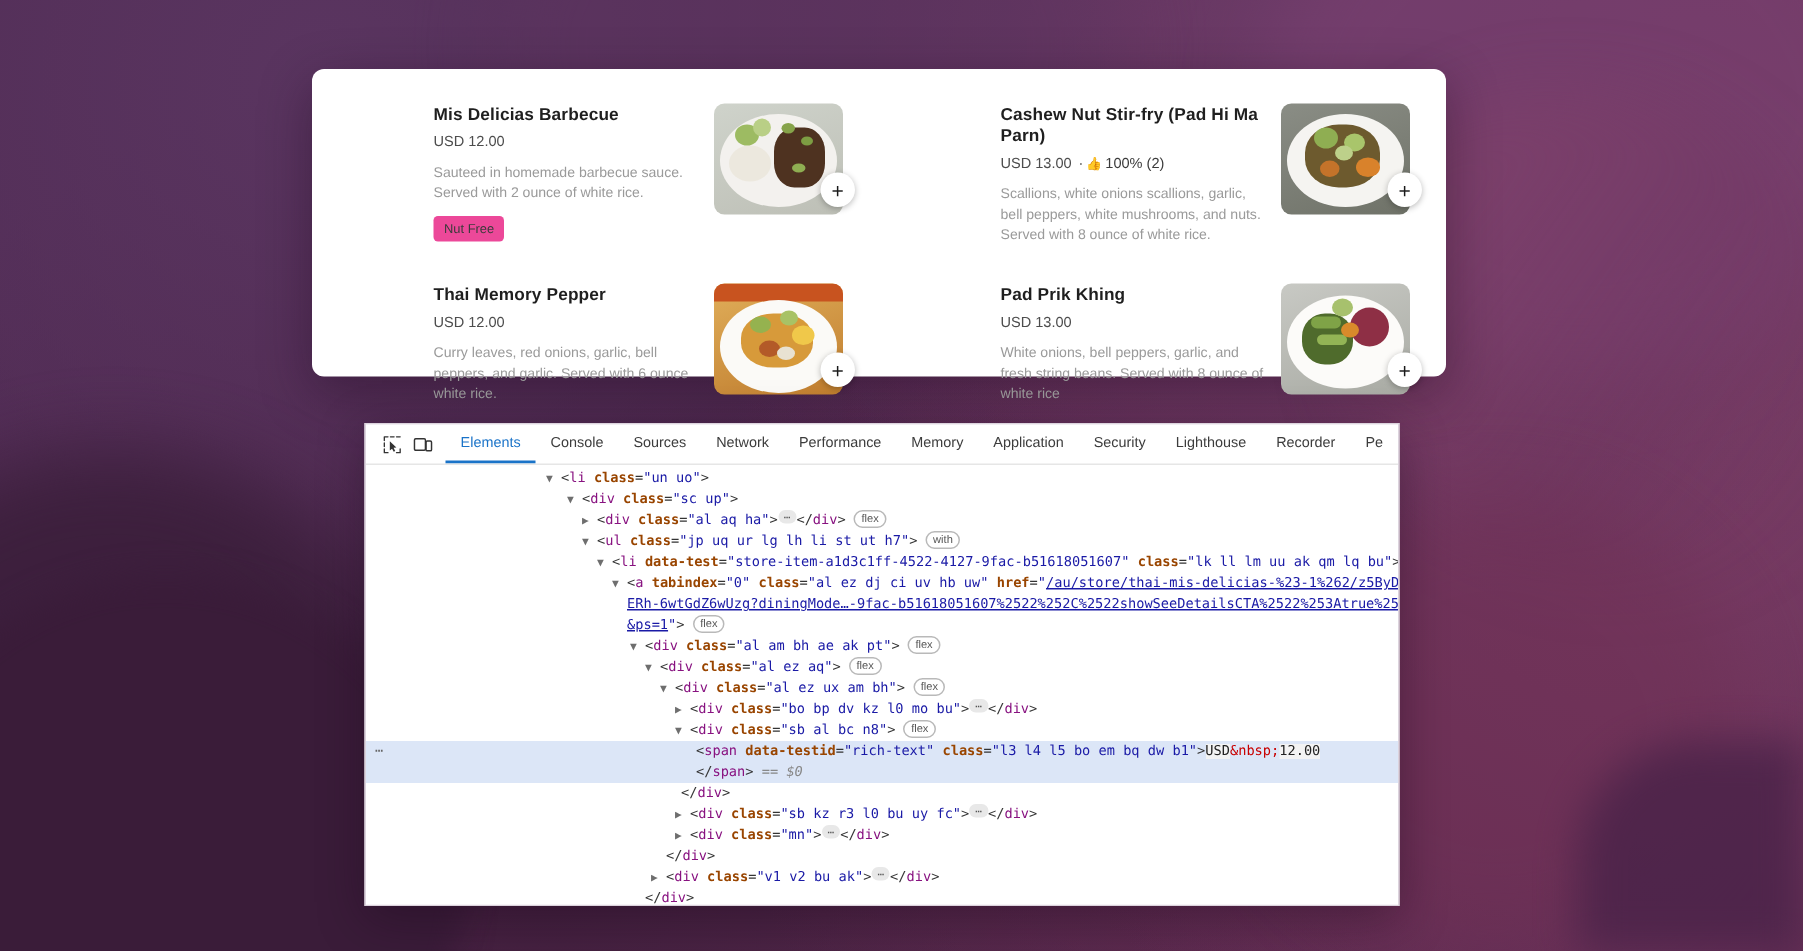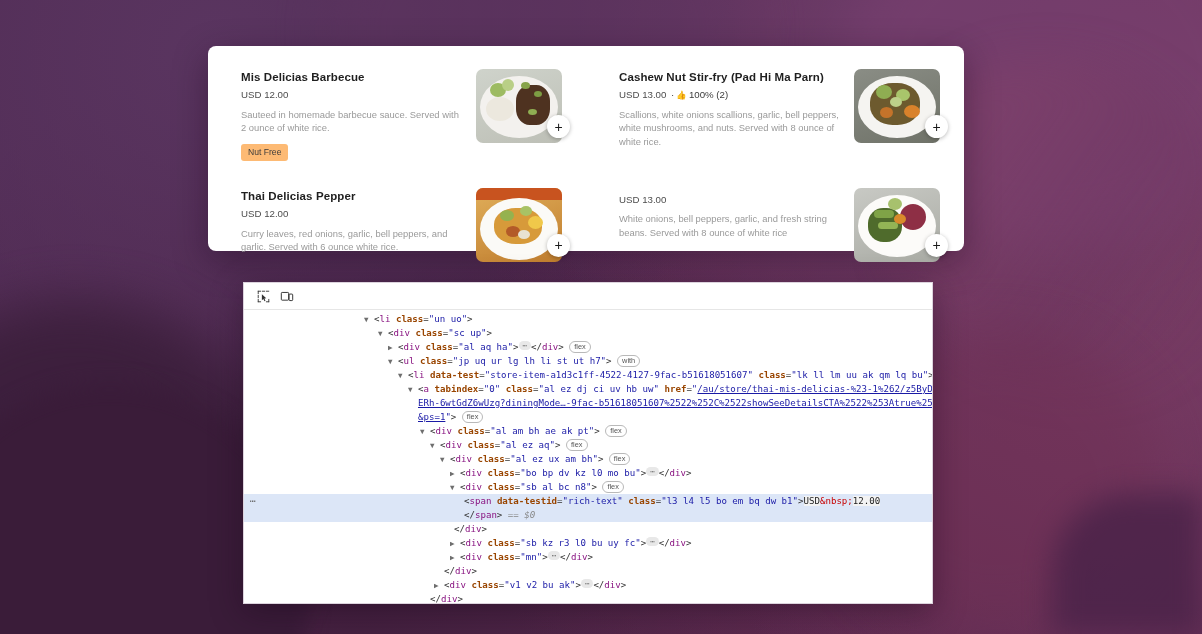--- a/index.html
+++ b/index.html
@@ -44,41 +44,41 @@
   
   #menu-card {
     position:absolute; left:208px; top:46px; width:756px; height:205px;
     background:#ffffff; border-radius:8px;
     box-shadow:0 10px 34px rgba(30,8,30,.40);
     padding:4px 0;
   }
   .menu-grid { display:grid; grid-template-columns:1fr 1fr; }
   .menu-item {
     display:flex; justify-content:space-between; align-items:flex-start;
-    padding:19px 24px 10px 33px; gap:10px; position:relative;
+    padding:19px 24px 10px 33px; gap:10px; position:relative;margin-left:48px;
   }
   .menu-item.row2 { padding-top:17px; }
   .mi-text { flex:1 1 auto; min-width:0; padding-top:1px; }
   .mi-title {
     font-size:11.5px; font-weight:bold; color:#1f1f1f;
     letter-spacing:.1px; line-height:1.25;
   }
   .mi-price {
     font-size:9.7px; color:#4d4d4d; margin-top:5px;
     display:flex; align-items:center; gap:2px; line-height:1.3;
   }
   .mi-rating { display:inline-flex; align-items:center; gap:2px; color:#3b3b3b; }
   .thumb-glyph { font-size:8.5px; line-height:1; position:relative; top:-.5px; }
   .mi-desc {
     font-size:9.4px; color:#9a9a9a; margin-top:6px;
     line-height:1.42; max-width:250px;
   }
   .mi-badge {
     display:inline-block; margin-top:9px;
-    background:#fdba74; color:#3b3b3b;
+    background:#ec4899; color:#3b3b3b;
     font-size:8.6px; padding:3.5px 7px; border-radius:3px;
   }
   .mi-img-wrap { position:relative; flex:0 0 auto; }
   .mi-img {
     width:86px; height:74px; border-radius:7px; overflow:hidden;
     background:#d8cfc6; position:relative;
   }
   .mi-img i { position:absolute; display:block; border-radius:50%; filter:blur(.4px); }
   
   .plate {
@@ -225,21 +225,21 @@
           <i style="left:50px;top:36px;width:16px;height:13px;background:#d9822b;"></i>
           <i style="left:26px;top:38px;width:13px;height:11px;background:#c4732a;"></i>
           <i style="left:36px;top:28px;width:12px;height:10px;background:#bdd08a;"></i>
         </div>
         <div class="add-btn">+</div>
       </div>
     </div>
 
     <div class="menu-item row2">
       <div class="mi-text">
-        <div class="mi-title">Thai Delicias Pepper</div>
+        <div class="mi-title">Thai Memory Pepper</div>
         <div class="mi-price">
           <span>USD 12.00</span>
         </div>
         <div class="mi-desc">Curry leaves, red onions, garlic, bell peppers, and garlic. Served with 6 ounce white rice.</div>
       </div>
       <div class="mi-img-wrap">
         <div class="mi-img f3">
           <i style="left:0;top:0;width:86px;height:12px;background:#c8531f;border-radius:0;"></i>
           <i class="plate" style="background:#fbfaf7;top:56%;"></i>
           <i style="left:18px;top:20px;width:48px;height:36px;background:#d79a3a;border-radius:45%;"></i>
@@ -248,20 +248,21 @@
           <i style="left:52px;top:28px;width:15px;height:13px;background:#f0c84a;"></i>
           <i style="left:30px;top:38px;width:14px;height:11px;background:#b35a28;"></i>
           <i style="left:42px;top:42px;width:12px;height:9px;background:#e8e2d2;"></i>
         </div>
         <div class="add-btn">+</div>
       </div>
     </div>
 
     <div class="menu-item row2">
       <div class="mi-text">
+        <div class="mi-title">Pad Prik Khing</div>
         <div class="mi-price">
           <span>USD 13.00</span>
         </div>
         <div class="mi-desc">White onions, bell peppers, garlic, and fresh string beans. Served with 8 ounce of white rice</div>
       </div>
       <div class="mi-img-wrap">
         <div class="mi-img f4">
           <i class="plate" style="background:#fcfbf9;"></i>
           <i style="left:14px;top:20px;width:34px;height:34px;background:#4f6b2c;border-radius:45%;"></i>
           <i style="left:46px;top:16px;width:26px;height:26px;background:#8e2f45;border-radius:50%;"></i>
@@ -286,20 +287,33 @@
         <path d="M6 5.2l5.4 5 -2.3 .35 1.35 2.6 -1.25 .65 -1.35 -2.6 -1.85 1.5z" fill="#333"></path>
       </svg>
     </div>
     <div class="dt-icon">
       <svg width="14" height="13" viewBox="0 0 16 16" aria-hidden="true">
         <rect x="1" y="3" width="9" height="9.5" rx="1" stroke="#333" stroke-width="1.2" fill="none"></rect>
         <rect x="10.5" y="5" width="4.5" height="8" rx="1" stroke="#333" stroke-width="1.2" fill="none"></rect>
       </svg>
     </div>
     <div class="dt-sep"></div>
+    <div class="dt-tabs">
+      <div class="dt-tab active">Elements</div>
+      <div class="dt-tab">Console</div>
+      <div class="dt-tab">Sources</div>
+      <div class="dt-tab">Network</div>
+      <div class="dt-tab">Performance</div>
+      <div class="dt-tab">Memory</div>
+      <div class="dt-tab">Application</div>
+      <div class="dt-tab">Security</div>
+      <div class="dt-tab">Lighthouse</div>
+      <div class="dt-tab">Recorder</div>
+      <div class="dt-tab">Pe</div>
+    </div>
   </div>
 
   <div class="dt-body">
 
     <div class="dt-line"><span class="ind" style="width:120px"></span><span class="tri">▼</span> <span class="punct">&lt;</span><span class="tag">li</span> <span class="attr">class</span><span class="punct">=</span><span class="val">"un uo"</span><span class="punct">&gt;</span></div>
 
     <div class="dt-line"><span class="ind" style="width:134px"></span><span class="tri">▼</span> <span class="punct">&lt;</span><span class="tag">div</span> <span class="attr">class</span><span class="punct">=</span><span class="val">"sc up"</span><span class="punct">&gt;</span></div>
 
     <div class="dt-line"><span class="ind" style="width:144px"></span><span class="tri">▶</span> <span class="punct">&lt;</span><span class="tag">div</span> <span class="attr">class</span><span class="punct">=</span><span class="val">"al aq ha"</span><span class="punct">&gt;</span><span class="ellip">⋯</span><span class="punct">&lt;/</span><span class="tag">div</span><span class="punct">&gt;</span> <span class="badge-fx">flex</span></div>
 

